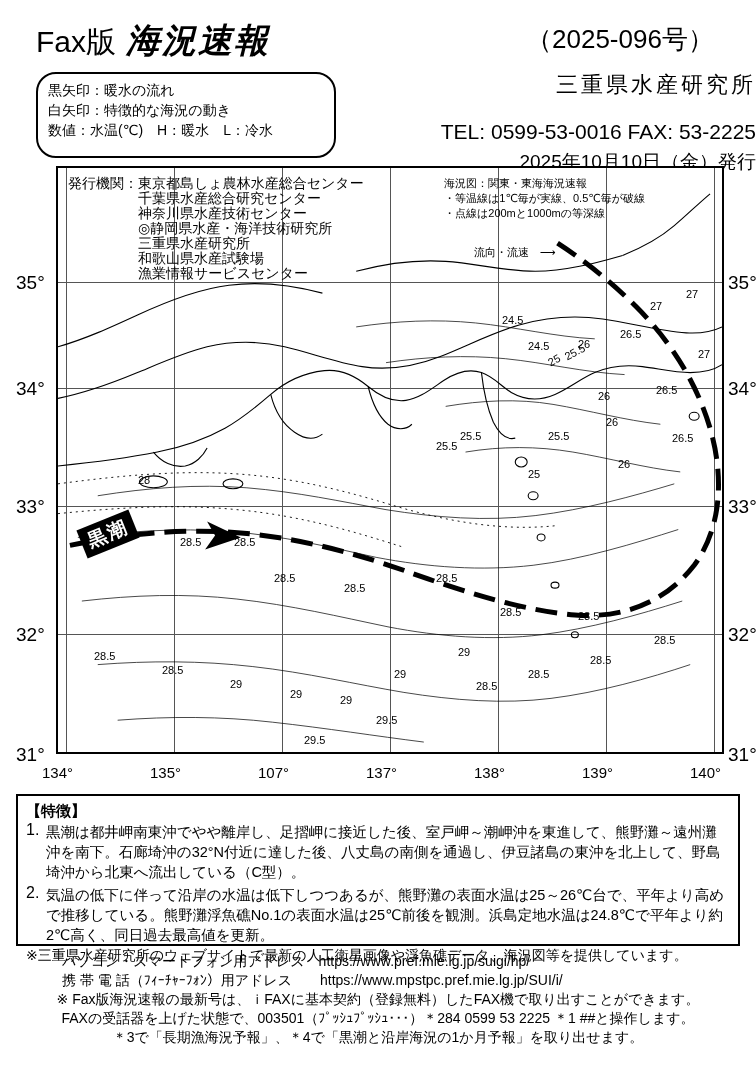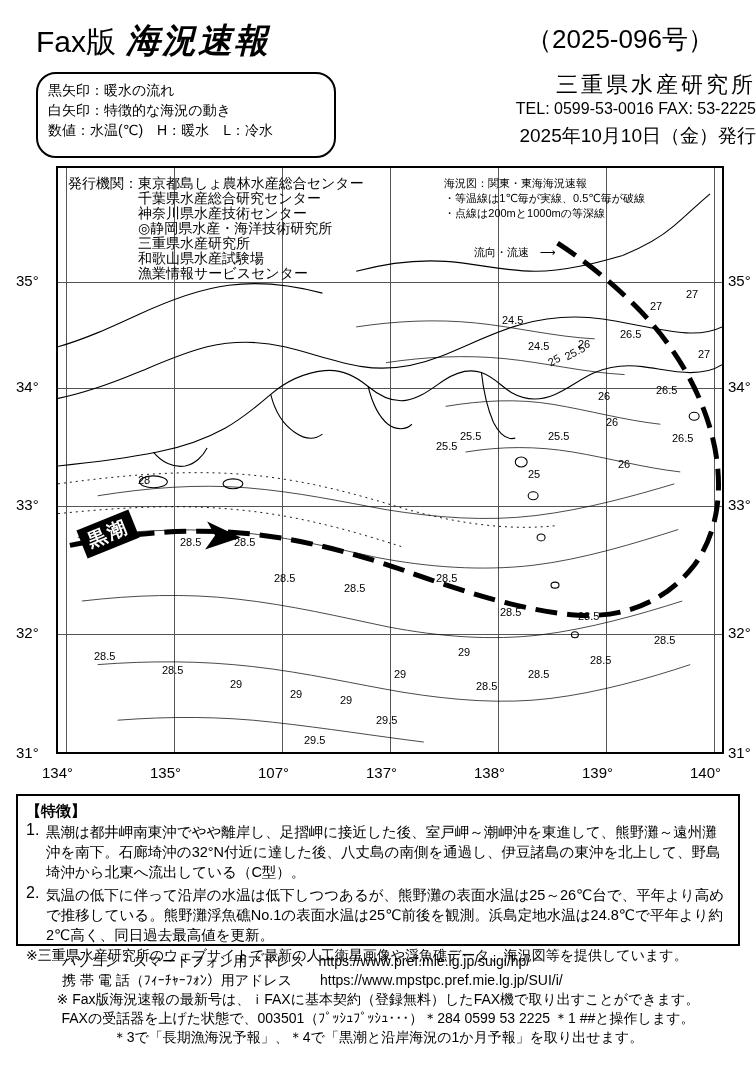--- a/index.html
+++ b/index.html
@@ -11,31 +11,31 @@
   .hdr-title{position:absolute;left:20px;top:4px;font-size:30px;letter-spacing:0px;white-space:nowrap;}
   .hdr-title .fax{font-size:30px;}
   .hdr-title .kaikyo{font-size:34px;font-weight:bold;font-style:italic;font-family:"DejaVu Serif",serif;letter-spacing:2px;margin-left:10px;}
   .hdr-no{position:absolute;left:510px;top:8px;font-size:26px;white-space:nowrap;}
 
   .legendbox{position:absolute;left:20px;top:58px;width:300px;height:86px;border:2px solid #000;border-radius:20px;box-sizing:border-box;padding:6px 10px;}
   .legendbox div{font-size:14px;line-height:20px;white-space:nowrap;}
 
   .org{position:absolute;left:360px;top:56px;width:380px;text-align:right;}
   .org .o1{font-size:22px;letter-spacing:3px;white-space:nowrap;}
-  .org .o2{font-size:16px;margin-top:0;white-space:nowrap;}
+  .org .o2{font-size:21px;margin-top:20px;white-space:nowrap;}
   .org .o3{font-size:19px;margin-top:5px;white-space:nowrap;}
 
   
   .mapwrap{position:absolute;left:16px;top:166px;width:724px;height:622px;}
   .mapbox{position:absolute;left:40px;top:0px;width:668px;height:588px;border:2px solid #000;box-sizing:border-box;background:#fff;overflow:hidden;}
   .gl{position:absolute;background:#555;}
   .gv{width:1px;height:100%;top:0;}
   .gh{height:1px;width:100%;left:0;}
 
-  .ylab{position:absolute;font-size:15px;}
+  .ylab{position:absolute;font-size:19px;}
   .xlab{position:absolute;font-size:15px;}
 
   .pub{position:absolute;left:10px;top:8px;font-size:14px;line-height:15px;}
   .pubrow{display:flex;}
   .pubrow .k{width:70px;}
   .pubrow .v{white-space:nowrap;}
 
   .rnote{position:absolute;left:386px;top:8px;font-size:11px;line-height:15px;white-space:nowrap;}
 
   .temp{position:absolute;font-size:11px;color:#000;white-space:nowrap;}

